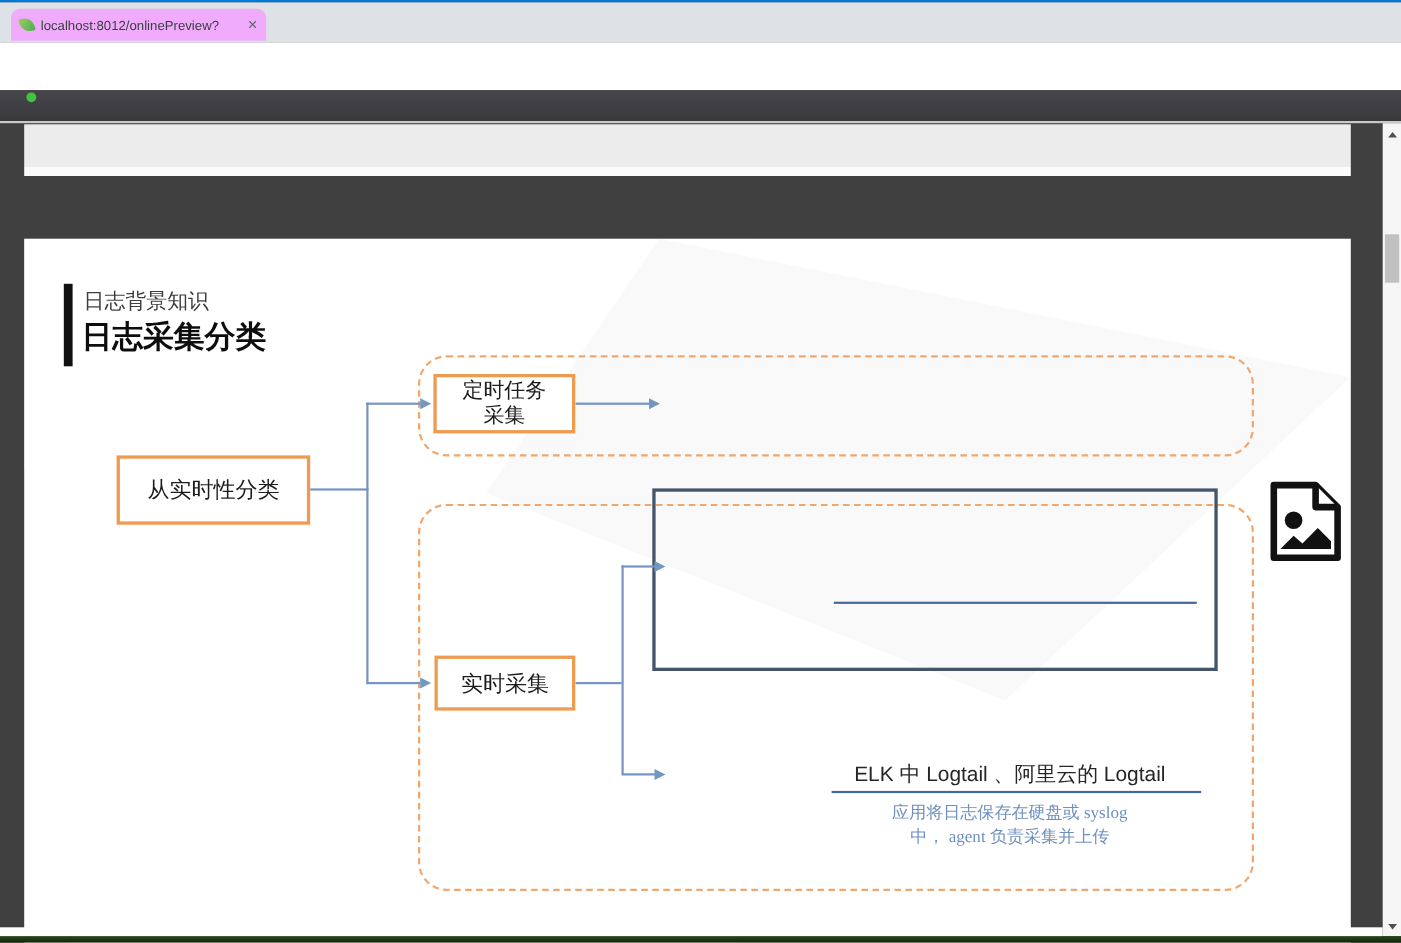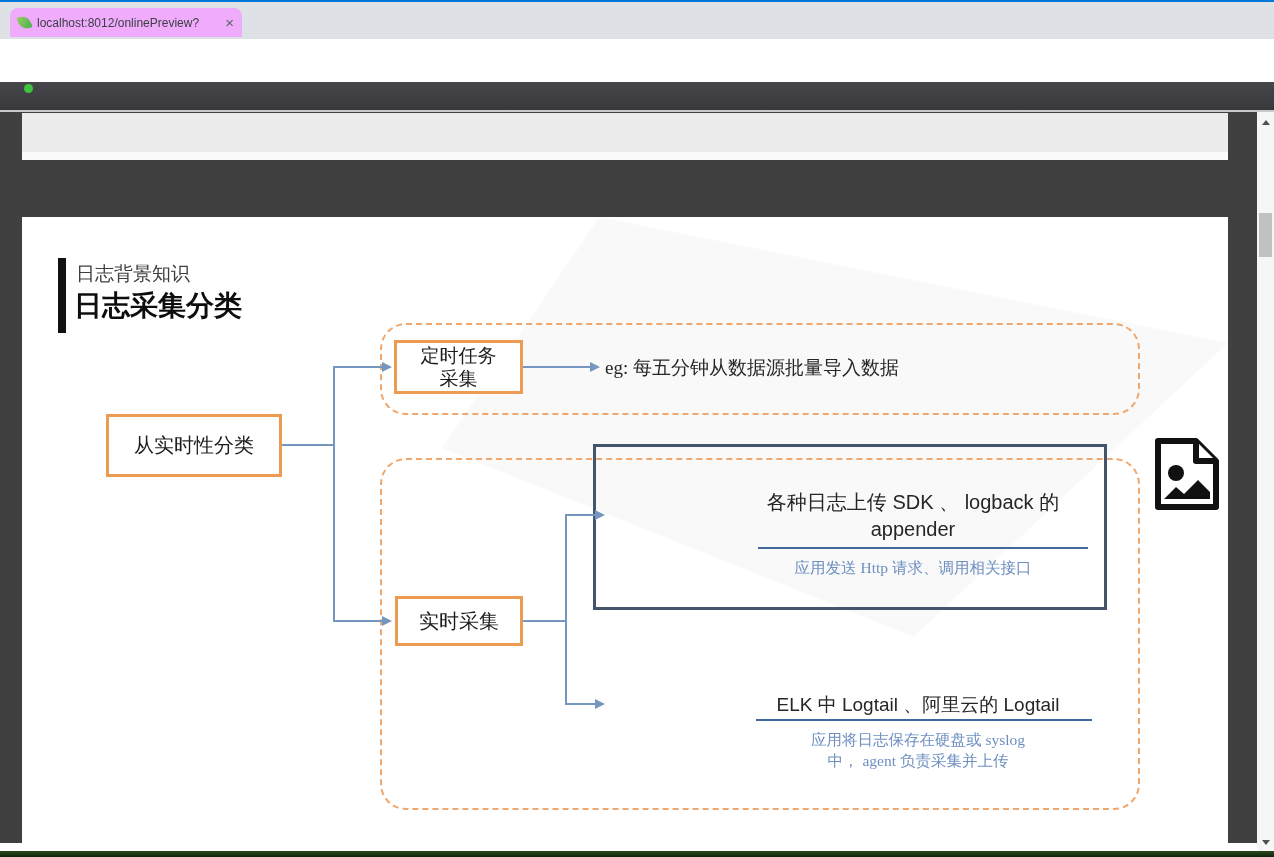--- a/index.html
+++ b/index.html
@@ -278,29 +278,23 @@
   <div class="abs hline" style="left:543px;top:297px;width:31px;"></div>
   <div class="abs arrow-r" style="left:573px;top:293px;"></div>
   <div class="abs hline" style="left:543px;top:486px;width:31px;"></div>
   <div class="abs arrow-r" style="left:573px;top:482px;"></div>
 
   <div class="abs onode" style="left:84px;top:197px;width:176px;height:63px;font-size:20px;">从实时性分类</div>
   <div class="abs onode" style="left:372px;top:123px;width:129px;height:54px;font-size:19px;line-height:1.25;justify-content:flex-end;">
     <span>定时任务</span>
     <span>采集</span>
   </div>
-  <div class="abs eg-text" style="left:583px;top:138px;">eg: 每五分钟从数据源批量导入数据</div>
   <div class="abs onode" style="left:373px;top:379px;width:128px;height:50px;font-size:20px;">实时采集</div>
 
-  <div class="abs desc-main" style="left:716px;top:272px;width:350px;">
-    <div>各种日志上传 SDK 、 logback 的</div>
-    <div>appender</div>
-  </div>
   <div class="abs underline" style="left:736px;top:330px;width:330px;"></div>
-  <div class="abs note-blue" style="left:716px;top:340px;width:350px;">应用发送 Http 请求、调用相关接口</div>
 
   <div class="abs desc-main" style="left:716px;top:474px;width:360px;font-size:19px;">ELK 中 Logtail 、阿里云的 Logtail</div>
   <div class="abs underline" style="left:734px;top:502px;width:336px;"></div>
   <div class="abs note-blue" style="left:716px;top:512px;width:360px;">
     <div>应用将日志保存在硬盘或 syslog</div>
     <div>中， agent 负责采集并上传</div>
   </div>
 
   <div class="abs imgph">
     <svg width="70" height="76" viewBox="0 0 70 76">

